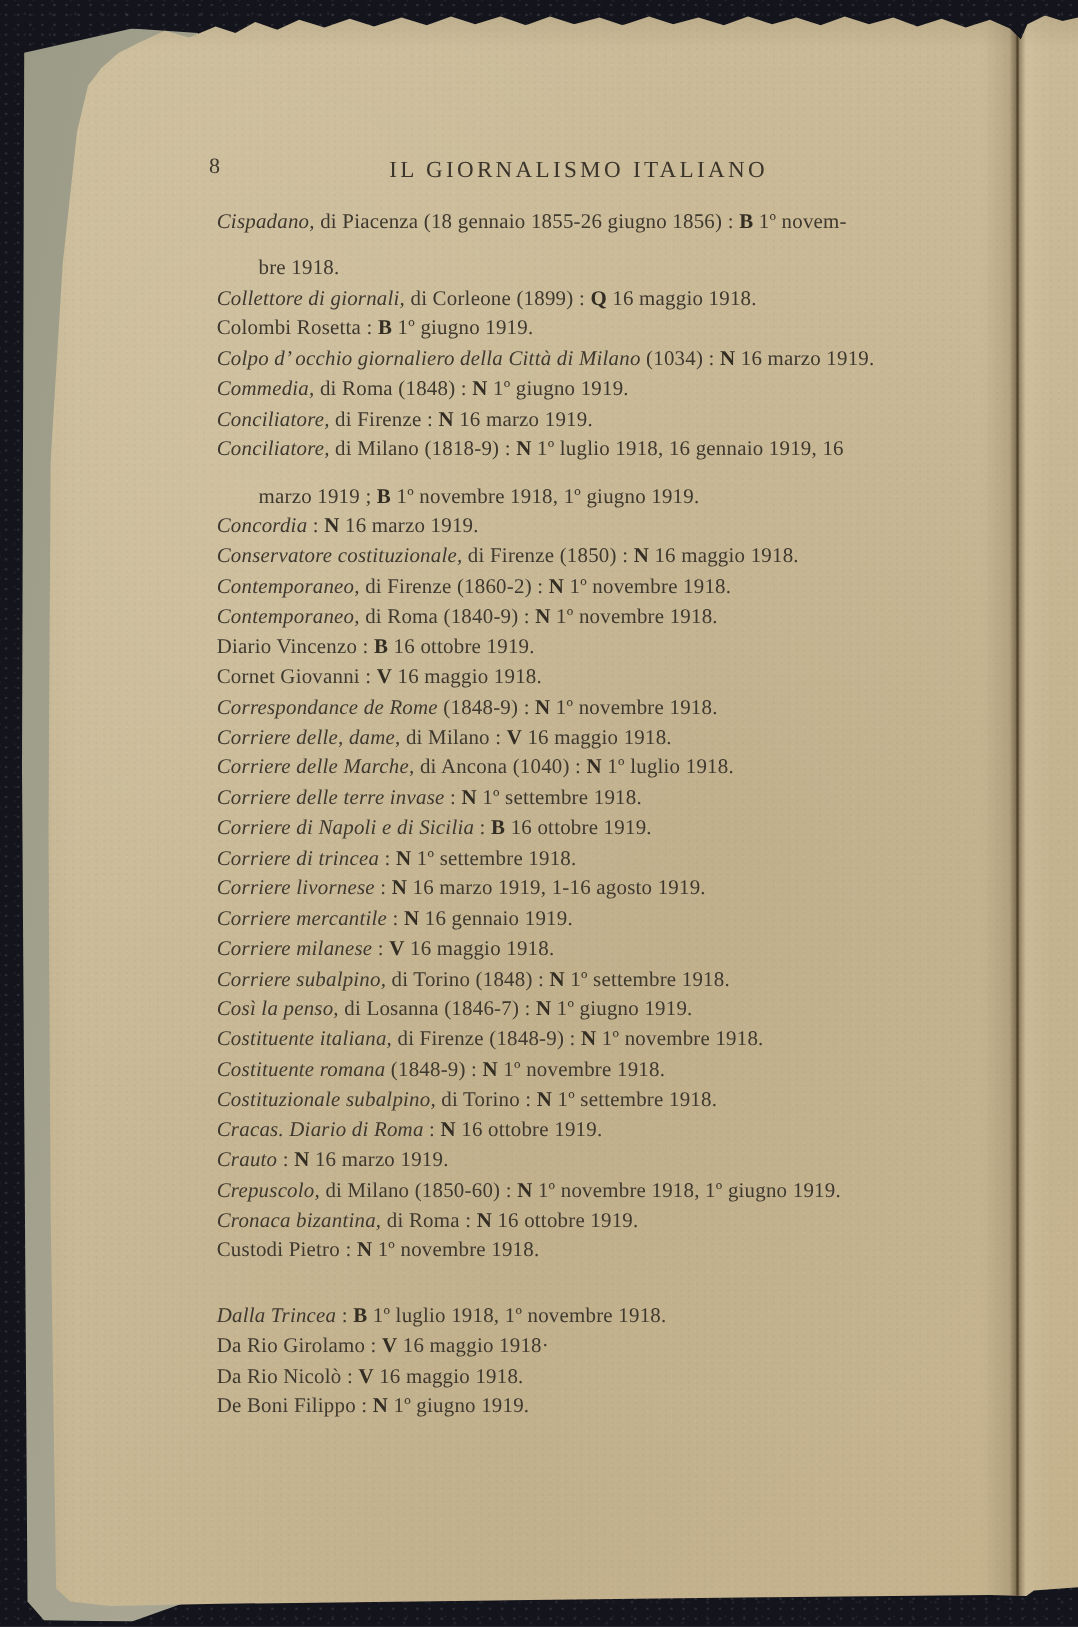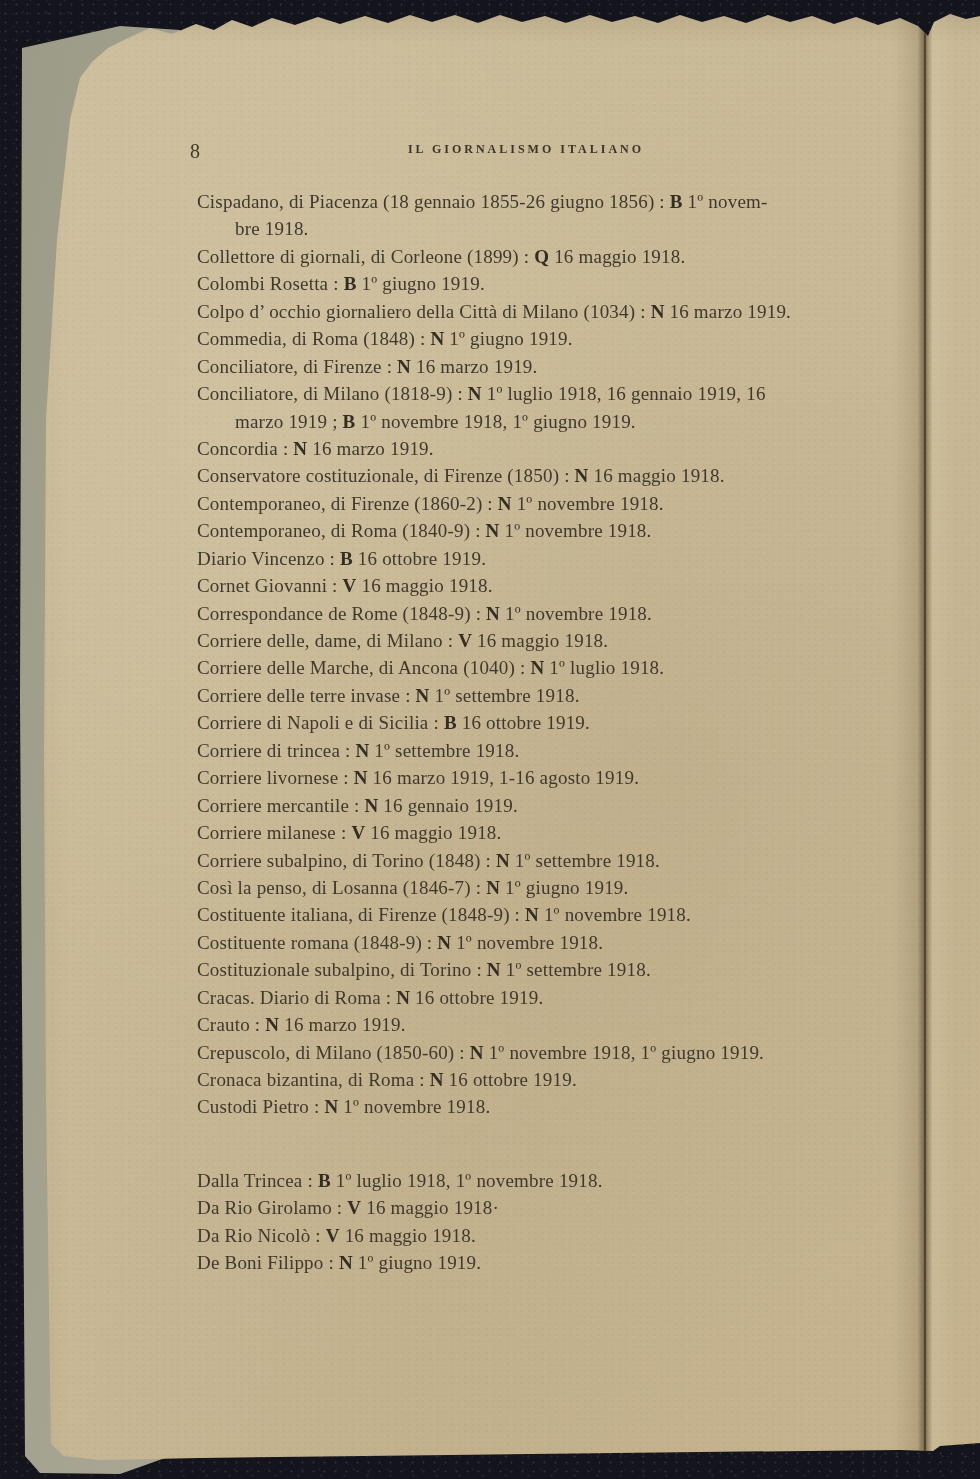--- a/index.html
+++ b/index.html
@@ -61,27 +61,27 @@
   .crease-core{
     position:absolute;top:16px;bottom:26px;left:924px;width:2px;
     background:rgba(52,38,18,.55);
   }
   
   .content{position:absolute;inset:0;color:#3e382e;}
   .header-row{position:absolute;left:190px;top:140px;width:672px;height:24px;}
   .page-number{position:absolute;left:0;top:0;font-size:20px;}
   .running-title{
     position:absolute;left:50%;transform:translateX(-50%);top:2px;
-    font-size:12px;letter-spacing:3px;white-space:nowrap;color:#3a342a;font-weight:bold;
+    font-size:21px;letter-spacing:3px;white-space:nowrap;color:#3a342a;
   }
   .lines{position:absolute;left:197px;top:188px;font-size:19px;letter-spacing:.2px;}
   .line{height:27.45px;line-height:27.45px;white-space:nowrap;}
-  .line.cont{padding-left:38px;}
-  .line.gap{margin-top:46px;}
-  .seg-i{}
+  .line.cont{padding-left:38px;margin-top:15px;}
+  .line.gap{margin-top:32px;}
+  .seg-i{font-style:italic;}
   .seg-b{font-weight:700;color:#332d23;}
   .seg-r{font-style:normal;}
 </style>
 </head>
 <body>
 
 <div class="scan">
   <div class="under-page"></div>
   <div class="page">
     <div class="crease"></div>

